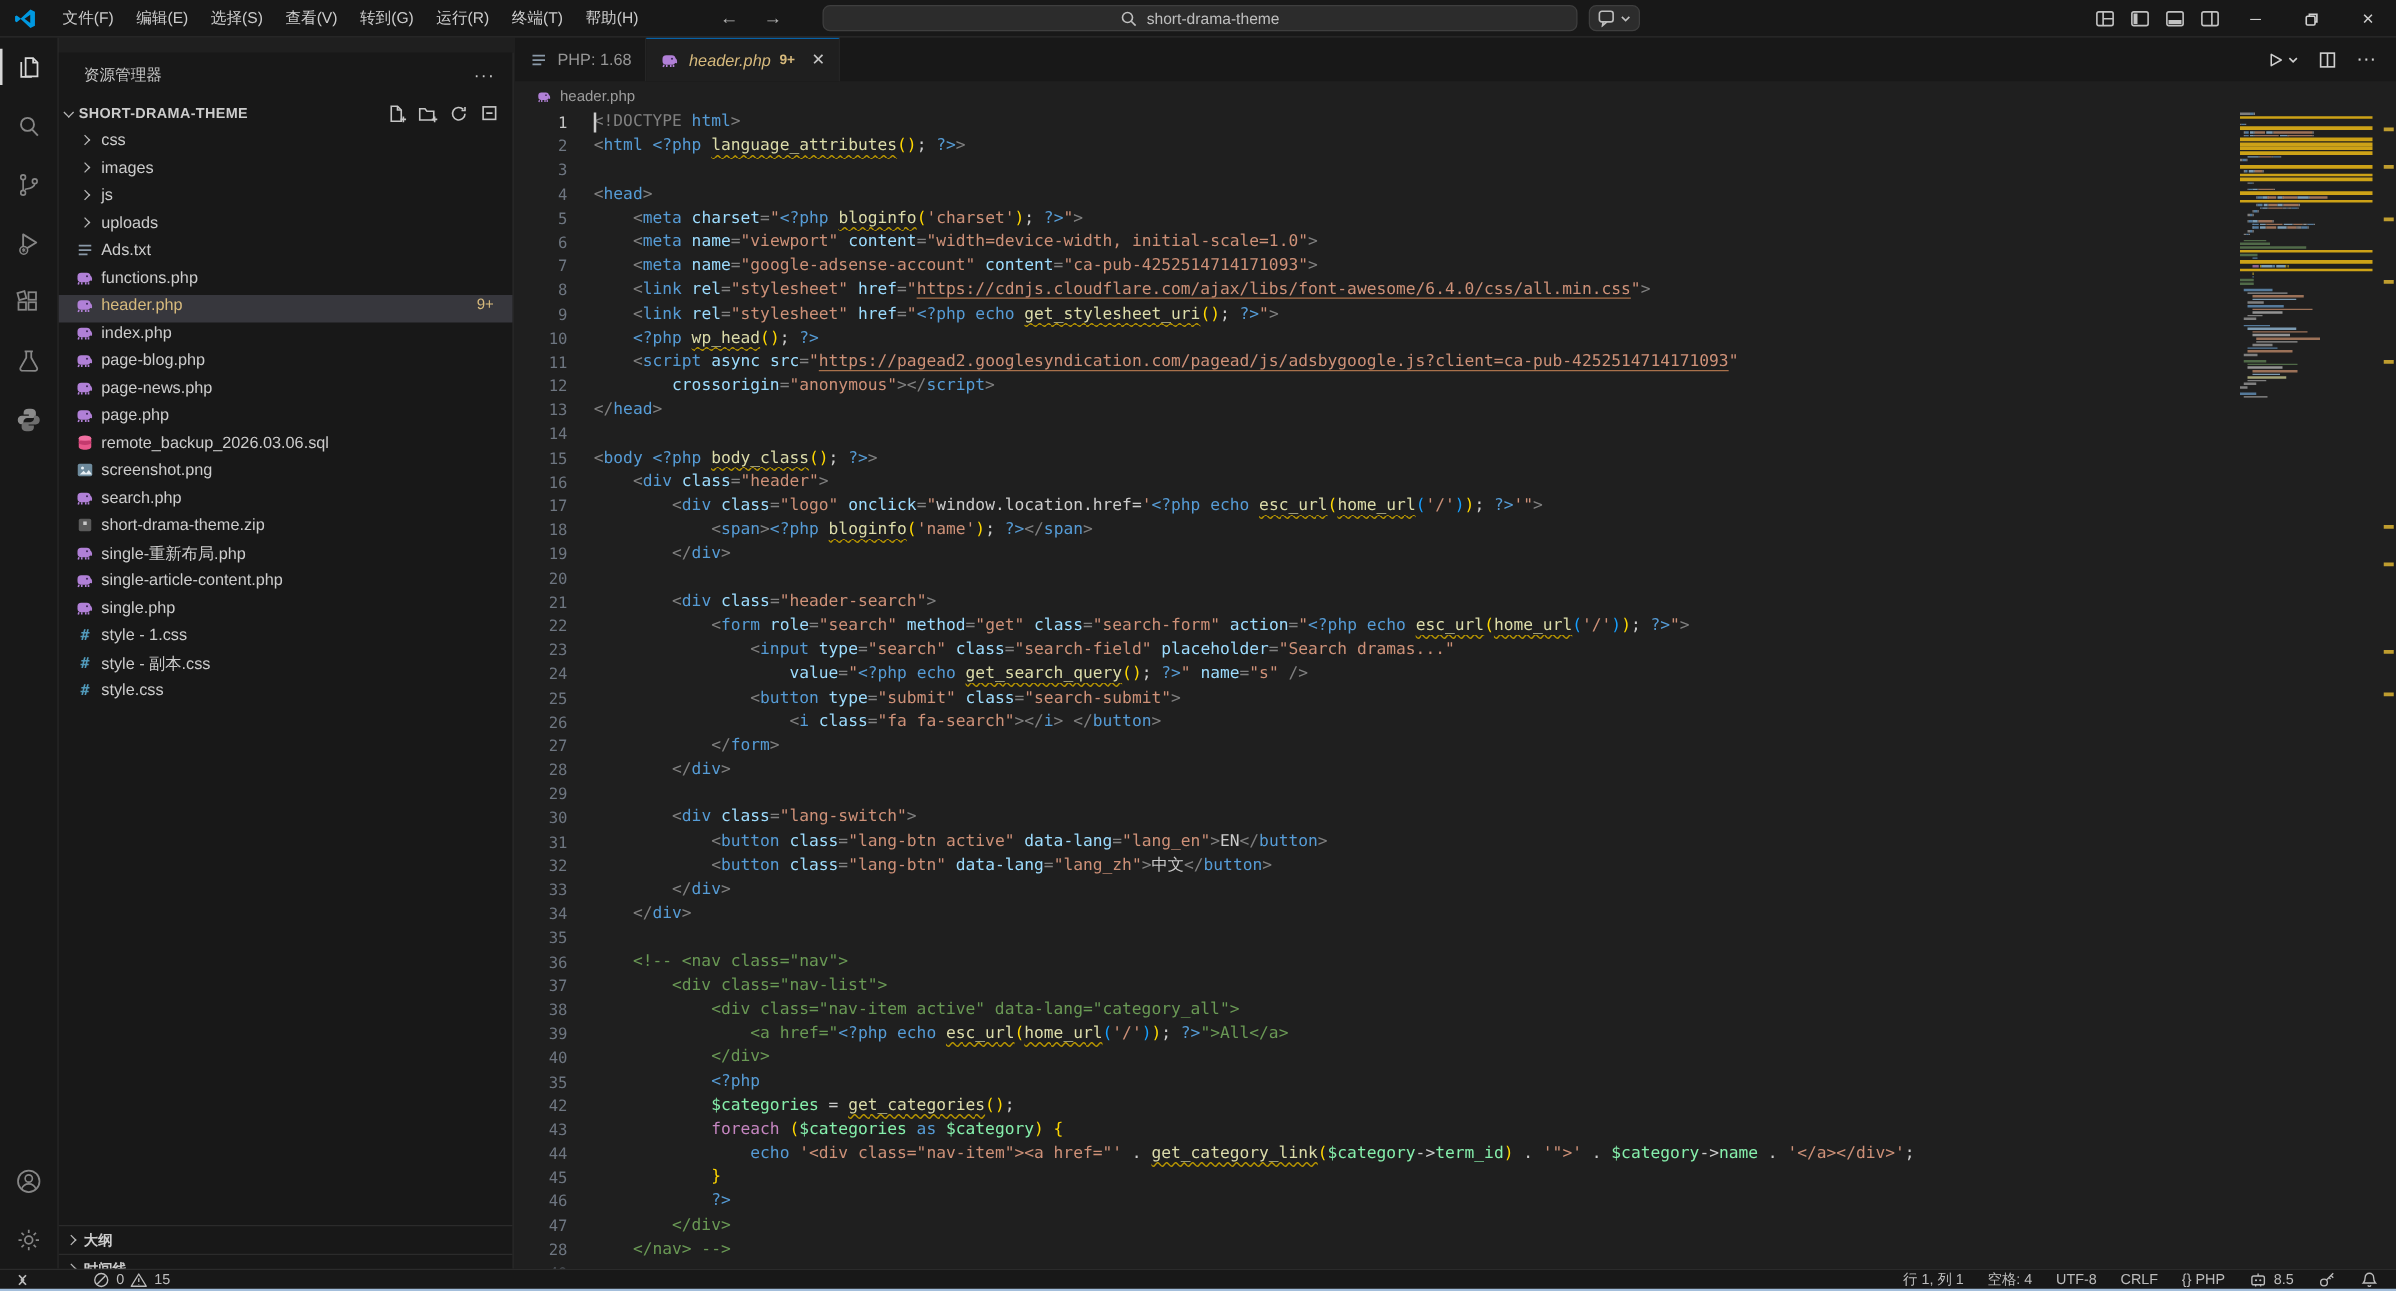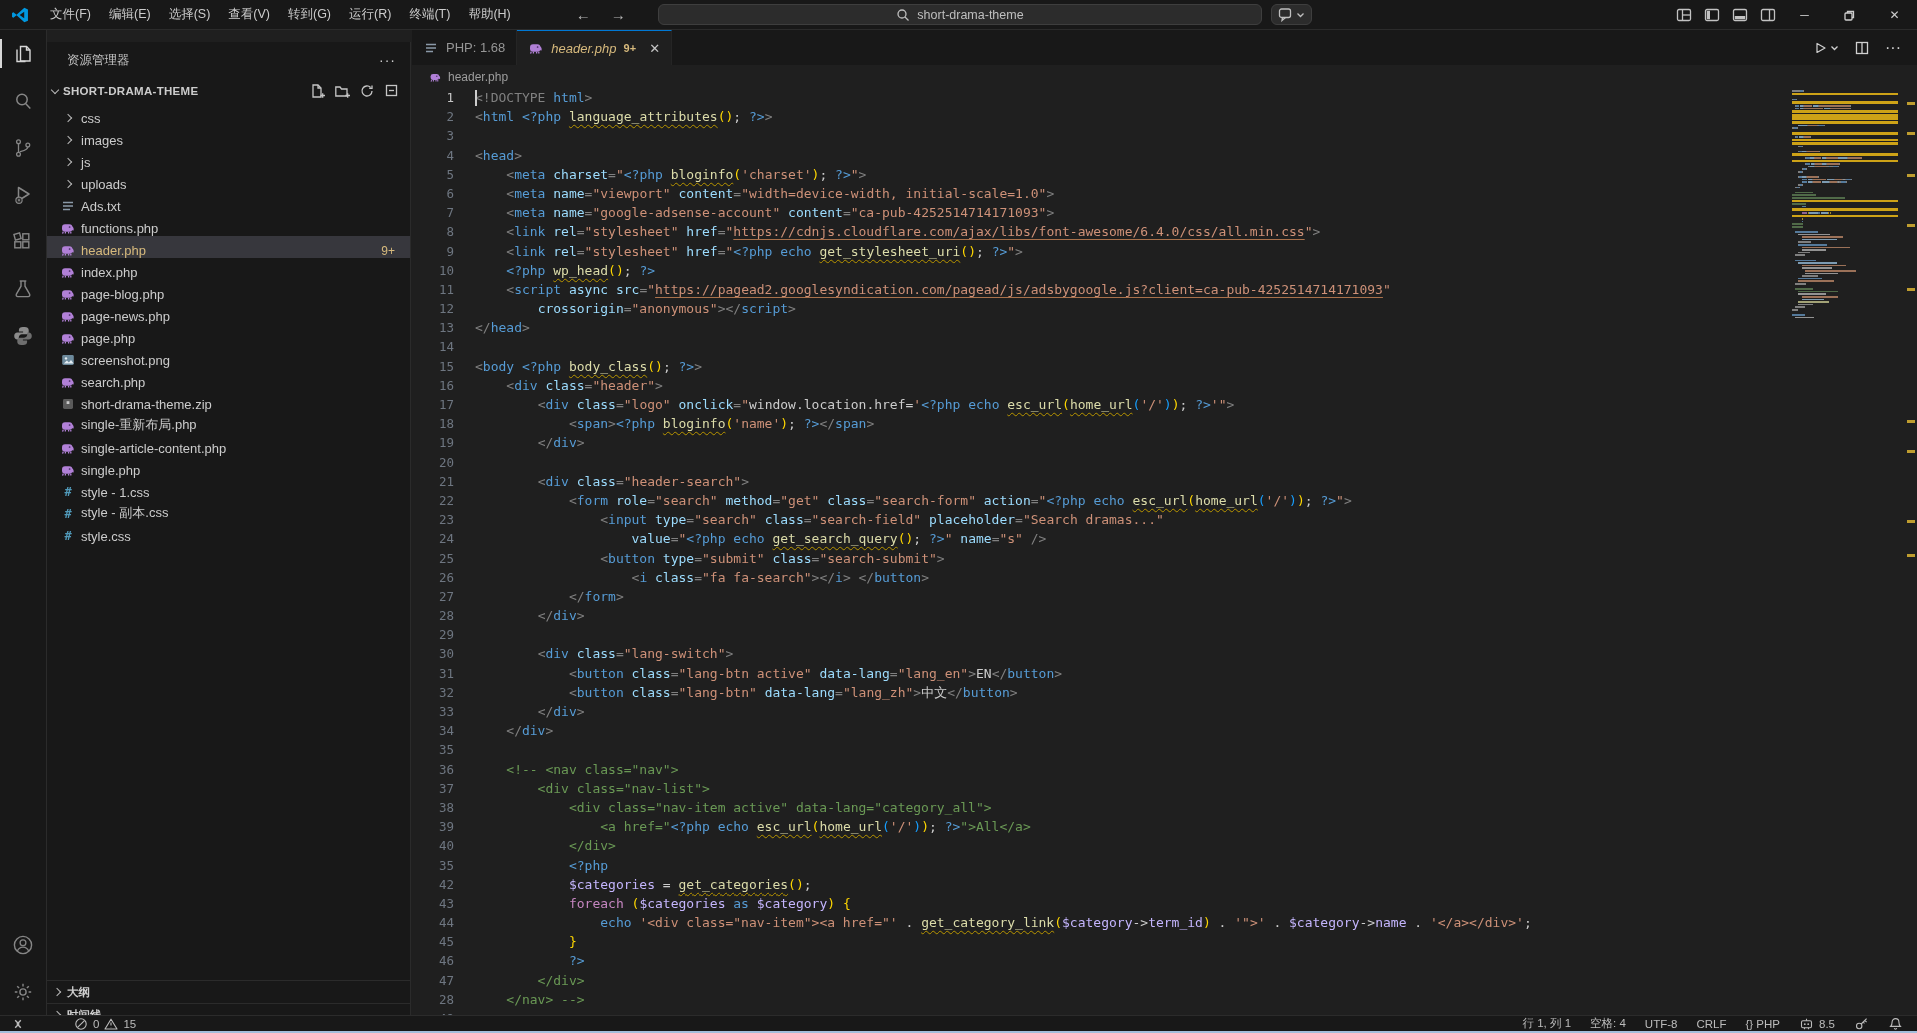--- a/index.html
+++ b/index.html
@@ -35,21 +35,21 @@
   .sidebar{position:absolute;left:47px;top:42px;width:364px;height:985px;background:#181818;
            border-right:1px solid #2b2b2b;box-sizing:border-box}
   .sb-header{height:36px;display:flex;align-items:center;padding:0 14px 0 20px;color:#c5c5c5;font-size:12.5px}
   .sb-more{margin-left:auto;color:#cccccc;font-size:14px;letter-spacing:1px}
   .proj-row{height:26px;display:flex;align-items:center;padding:0 10px 0 5px;color:#cccccc;
             font-weight:700;font-size:11.5px;letter-spacing:.3px;gap:5px}
   .proj-actions{margin-left:auto;display:flex;gap:9px;color:#c5c5c5}
   .chev{width:5px;height:5px;border-right:1.4px solid #b9b9b9;border-bottom:1.4px solid #b9b9b9;
         transform:rotate(-45deg);flex:none}
   .chev.down{transform:rotate(45deg);margin-top:-2px}
-  .file-row{height:22px;display:flex;align-items:flex-end;padding-left:13px;gap:5px;color:#cccccc;
+  .file-row{height:22px;display:flex;align-items:flex-start;padding-left:13px;gap:5px;color:#cccccc;
             font-size:13px;white-space:nowrap}
   .file-row.selected{background:#37373d;color:#d7ba7d}
   .fi{width:16px;height:16px;display:flex;align-items:center;justify-content:center;flex:none}
   .fi-css{color:#519aba;font:700 12px "DejaVu Sans Mono",monospace}
   .fbadge{margin-left:auto;margin-right:15px;color:#d7ba7d;font-size:12px}
   .bottom-panel{position:absolute;left:0;right:0;height:23px;border-top:1px solid #2b2b2b;display:flex;
                 align-items:center;gap:7px;padding-left:7px;color:#cccccc;font-weight:700;font-size:11.5px;box-sizing:border-box}
 
   
   .editor{position:absolute;left:412px;top:30px;right:0;height:985px;background:#1f1f1f}
@@ -68,21 +68,21 @@
   .code-line{display:flex;height:19.2px;line-height:19.2px;white-space:pre}
   .ln{width:42px;text-align:right;color:#6e7681;flex:none;font-size:12.5px}
   .ln.cur{color:#c6c6c6}
   .lc{margin-left:21px}
   .cursor{position:absolute;left:63px;top:2px;width:1.5px;height:16px;background:#cccccc}
 
   .tk-p{color:#808080}.tk-t{color:#569cd6}.tk-a{color:#9cdcfe}.tk-s{color:#ce9178}
   .tk-u{color:#ce9178;text-decoration:underline;text-decoration-color:#a9714b;text-underline-offset:3px}
   .tk-php{color:#569cd6}.tk-k{color:#569cd6}.tk-kw{color:#c586c0}
   .tk-fw{color:#dcdcaa;text-decoration:underline wavy #b89500;text-decoration-thickness:1px;text-underline-offset:3px}
-  .tk-v{color:#c4b5fd}.tk-c{color:#6a9955}.tk-w{color:#cccccc}.tk-b1{color:#ffd700}.tk-b2{color:#179fff}
+  .tk-v{color:#86efac}.tk-c{color:#6a9955}.tk-w{color:#cccccc}.tk-b1{color:#ffd700}.tk-b2{color:#179fff}
 
   .minimap{position:absolute;top:60px;right:13px;width:112px}
   .mm-row{display:flex;height:1.6px;margin-bottom:1px}
   .mm-bar{height:100%;flex:none;opacity:.9}
   .mm-sp{flex:none}
   .mm-warn{height:2.8px;margin-bottom:.8px;width:106px;background:#cda217}
   .overview{position:absolute;top:0;right:0;width:13px;bottom:0}
   .ov-mark{position:absolute;right:2px;width:8px;height:3px;background:#bf9d2f}
 
   
@@ -392,20 +392,30 @@
         <div class="file-row">
           <span class="fi">
             <svg width="16" height="16" viewBox="0 0 16 16">
               <rect x="2" y="4.2" width="10.4" height="7.6" rx="3" fill="#b180d7"></rect>
               <path d="M11 6.2q3.2.2 2.6 4.4l-1.6-.3q.4-2.6-1-2.6z" fill="#b180d7"></path>
               <path d="M3.2 11.8 2.6 13.6M5.4 11.8v1.8M8.6 11.8v1.8M10.8 11.8v1.8" stroke="#b180d7" stroke-width="1.3"></path>
               <circle cx="9.6" cy="7" r=".85" fill="#41285c"></circle>
             </svg>
           </span>
           <span>page.php</span>
+        </div>
+        <div class="file-row">
+          <span class="fi">
+            <svg width="16" height="16" viewBox="0 0 16 16">
+              <path d="M3 4.5v7c0 1.2 2.2 2.2 5 2.2s5-1 5-2.2v-7z" fill="#e8578b"></path>
+              <ellipse cx="8" cy="8" rx="5" ry="1.9" fill="#c43a6e"></ellipse>
+              <ellipse cx="8" cy="4.5" rx="5" ry="2.1" fill="#f06fa0"></ellipse>
+            </svg>
+          </span>
+          <span>remote_backup_2026.03.06.sql</span>
         </div>
         <div class="file-row">
           <span class="fi">
             <svg width="16" height="16" viewBox="0 0 16 16">
               <rect x="2.2" y="3" width="11.6" height="10" rx="1.4" fill="#6d8a9c"></rect>
               <circle cx="6" cy="6.4" r="1.2" fill="#e6eef3"></circle>
               <path d="M3.8 11.6l3.1-3.1 2 2 2.1-2.6 2.6 3.7z" fill="#e6eef3"></path>
             </svg>
           </span>
           <span>screenshot.png</span>

